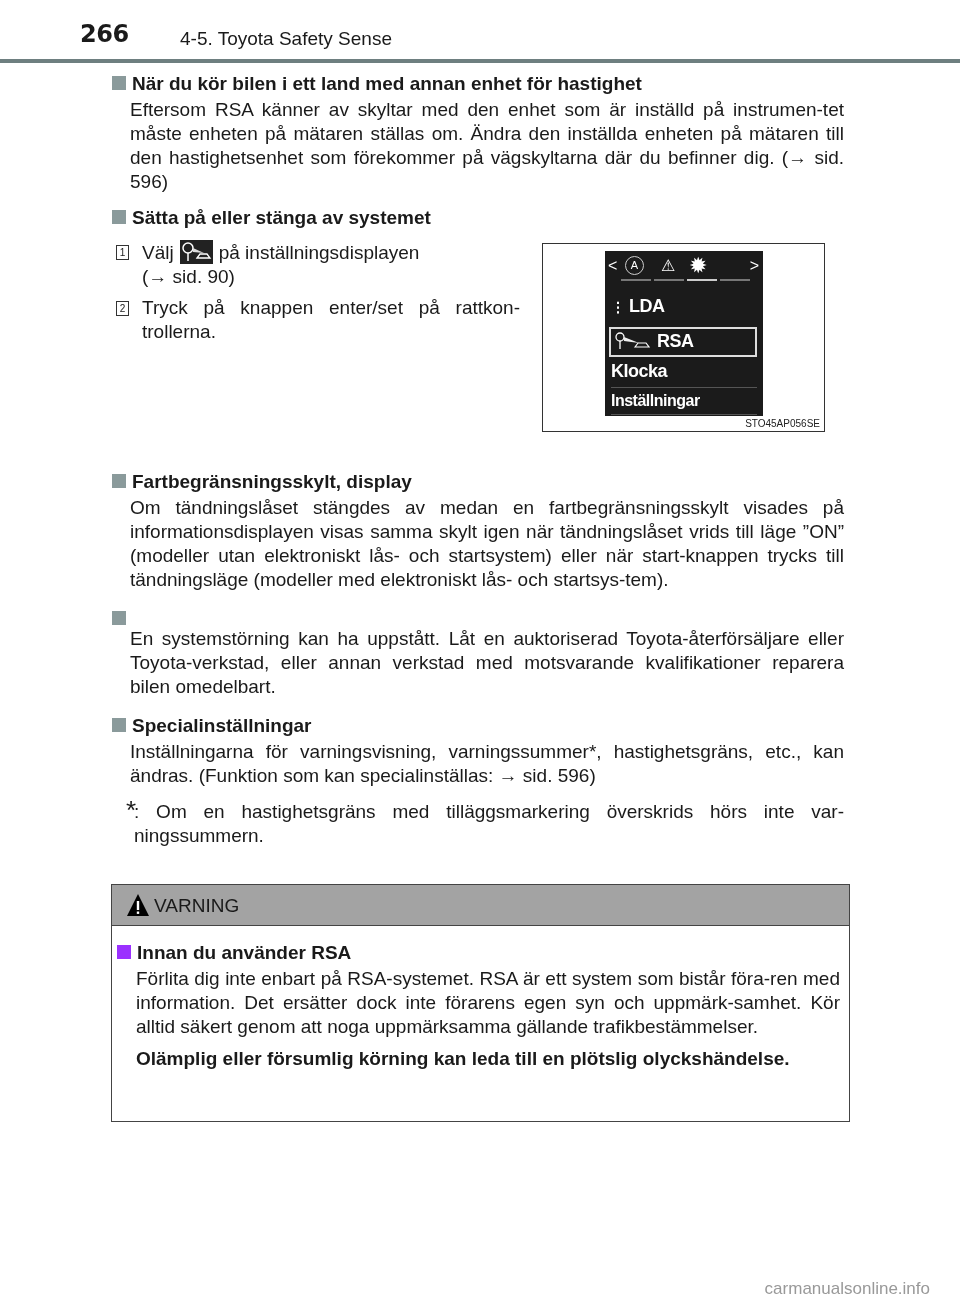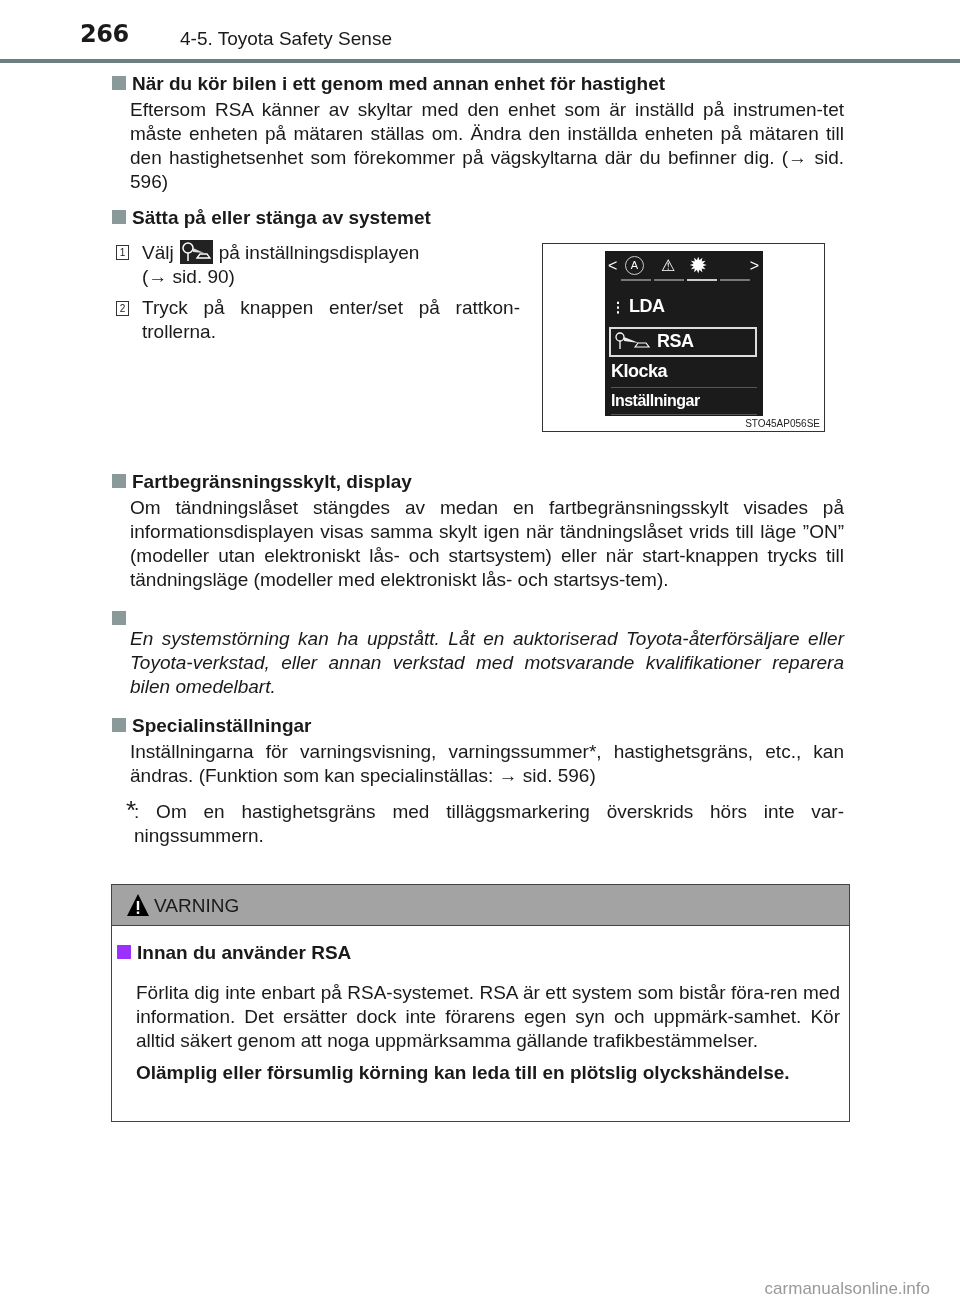--- a/index.html
+++ b/index.html
@@ -42,21 +42,21 @@
 
 <div class="header">
   <div class="page-num">266</div>
   <div class="section-title">4-5. Toyota Safety Sense</div>
   <div class="header-rule"></div>
 </div>
 
 <div class="content" style="top:72px;">
   <div class="heading">
       <span class="sq"></span>
-      <span>När du kör bilen i ett genom med annan enhet för hastighet</span>
+      <span>När du kör bilen i ett land med annan enhet för hastighet</span>
     </div>
   <div class="para last-left" style="margin-top:2px;">Eftersom RSA känner av skyltar med den enhet som är inställd på instrumen-tet måste enheten på mätaren ställas om. Ändra den inställda enheten på mätaren till den hastighetsenhet som förekommer på vägskyltarna där du befinner dig. (→ sid. 596)</div>
 </div>
 
 <div class="content" style="top:206px;">
   <div class="heading">
       <span class="sq"></span>
       <span>Sätta på eller stänga av systemet</span>
     </div>
 </div>
@@ -122,21 +122,21 @@
       <span class="sq"></span>
       <span>Fartbegränsningsskylt, display</span>
     </div>
   <div class="para last-left" style="margin-top:2px;">Om tändningslåset stängdes av medan en fartbegränsningsskylt visades på informationsdisplayen visas samma skylt igen när tändningslåset vrids till läge ”ON” (modeller utan elektroniskt lås- och startsystem) eller när start-knappen trycks till tändningsläge (modeller med elektroniskt lås- och startsys-tem).</div>
 </div>
 
 <div class="content" style="top:607px;">
   <div class="heading">
       <span class="sq"></span>
     </div>
-  <div class="para last-left" style="margin-top:2px;font-style:italic;">En systemstörning kan ha uppstått. Låt en auktoriserad Toyota-återförsäljare eller Toyota-verkstad, eller annan verkstad med motsvarande kvalifikationer reparera bilen omedelbart.</div>
+  <div class="para last-left" style="margin-top:2px;">En systemstörning kan ha uppstått. Låt en auktoriserad Toyota-återförsäljare eller Toyota-verkstad, eller annan verkstad med motsvarande kvalifikationer reparera bilen omedelbart.</div>
 </div>
 
 <div class="content" style="top:714px;">
   <div class="heading">
       <span class="sq"></span>
       <span>Specialinställningar</span>
     </div>
   <div class="para last-left" style="margin-top:2px;">Inställningarna för varningsvisning, varningssummer*, hastighetsgräns, etc., kan ändras. (Funktion som kan specialinställas: → sid. 596)</div>
 </div>
 
@@ -154,18 +154,18 @@
           <rect x="10.8" y="18.5" width="2.4" height="2.4" fill="#fff"></rect>
         </svg>
     </span>
     <span class="warn-title">VARNING</span>
   </div>
   <div class="warn-body">
     <div class="heading" style="margin-left:-1px;">
         <span class="sq warn-sq"></span>
         <span>Innan du använder RSA</span>
       </div>
-    <div class="para last-left" style="margin-top:16px;">Förlita dig inte enbart på RSA-systemet. RSA är ett system som bistår föra-ren med information. Det ersätter dock inte förarens egen syn och uppmärk-samhet. Kör alltid säkert genom att noga uppmärksamma gällande trafikbestämmelser.</div>
+    <div class="para last-left" style="margin-top:2px;">Förlita dig inte enbart på RSA-systemet. RSA är ett system som bistår föra-ren med information. Det ersätter dock inte förarens egen syn och uppmärk-samhet. Kör alltid säkert genom att noga uppmärksamma gällande trafikbestämmelser.</div>
     <div class="para" style="margin-top:8px;font-weight:bold;">Olämplig eller försumlig körning kan leda till en plötslig olyckshändelse.</div>
   </div>
 </div>
 
 <div class="watermark">carmanualsonline.info</div>
 
 </body></html>

